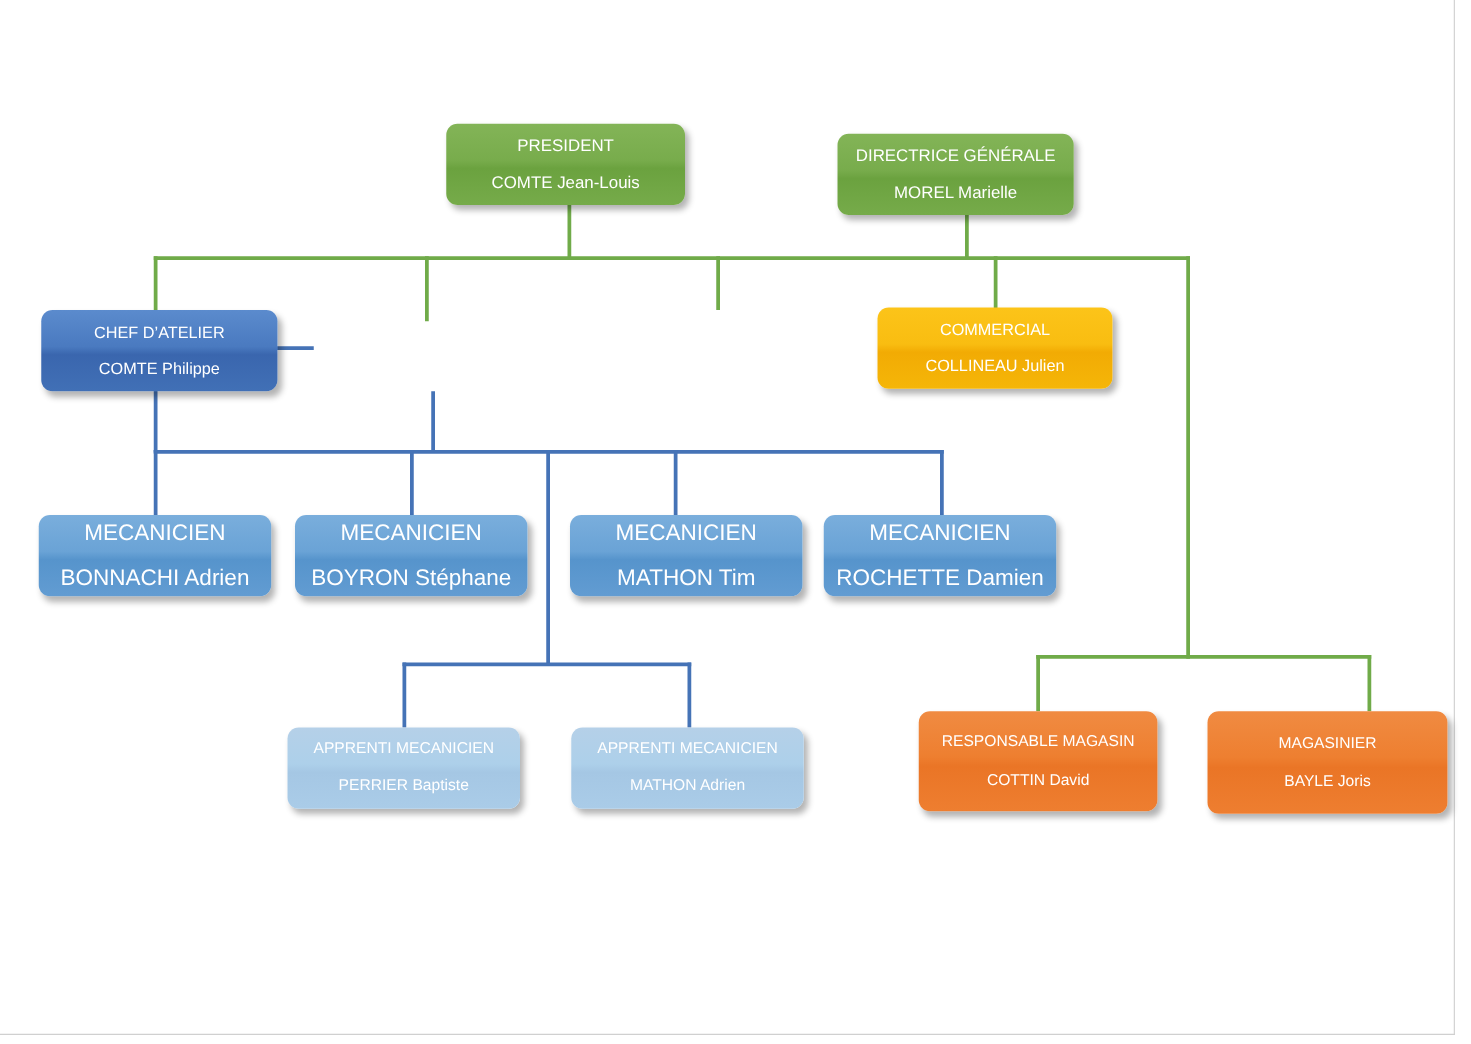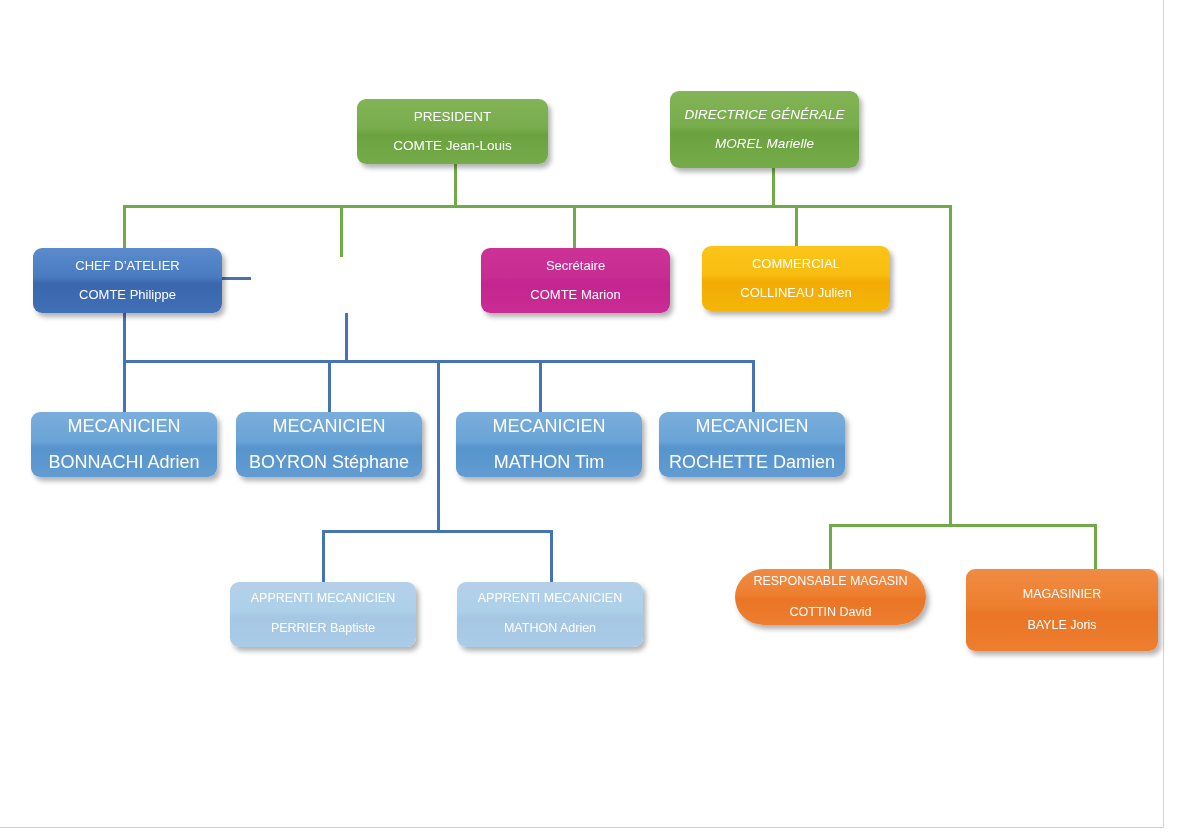--- a/index.html
+++ b/index.html
@@ -153,35 +153,31 @@
     <div class="conn conn-blue" style="left:437px; top:360px; width:3px; height:172px;"></div>
     <div class="conn conn-blue" style="left:322px; top:530px; width:231px; height:3px;"></div>
     <div class="conn conn-blue" style="left:322px; top:530px; width:3px; height:52px;"></div>
     <div class="conn conn-blue" style="left:550px; top:530px; width:3px; height:52px;"></div>
 
     <div class="node theme-green tier-1" style="left:357px; top:99px; width:191px; height:65px;">
       <span class="title">PRESIDENT</span>
       <span class="person">COMTE Jean-Louis</span>
     </div>
 
-    <div class="node theme-green tier-1" style="left:670px; top:91px; width:189px; height:77px;font-style:italic;">
+    <div class="node theme-green tier-1" style="left:670px; top:107px; width:189px; height:65px;">
       <span class="title">DIRECTRICE  GÉNÉRALE</span>
       <span class="person">MOREL Marielle</span>
     </div>
 
     <div class="node theme-blue-dark tier-2" style="left:33px; top:248px; width:189px; height:65px;">
       <span class="title">CHEF D’ATELIER</span>
       <span class="person">COMTE Philippe</span>
     </div>
 
 
-    <div class="node theme-magenta tier-2" style="left:481px; top:248px; width:189px; height:65px;">
-      <span class="title">Secrétaire</span>
-      <span class="person">COMTE Marion</span>
-    </div>
 
     <div class="node theme-yellow tier-2" style="left:702px; top:246px; width:188px; height:65px;">
       <span class="title">COMMERCIAL</span>
       <span class="person">COLLINEAU Julien</span>
     </div>
 
     <div class="node theme-blue-mid tier-3" style="left:31px; top:412px; width:186px; height:65px;">
       <span class="title">MECANICIEN</span>
       <span class="person">BONNACHI Adrien</span>
     </div>
@@ -204,21 +200,21 @@
     <div class="node theme-blue-light tier-4" style="left:230px; top:582px; width:186px; height:65px;">
       <span class="title">APPRENTI MECANICIEN</span>
       <span class="person">PERRIER Baptiste</span>
     </div>
 
     <div class="node theme-blue-light tier-4" style="left:457px; top:582px; width:186px; height:65px;">
       <span class="title">APPRENTI MECANICIEN</span>
       <span class="person">MATHON Adrien</span>
     </div>
 
-    <div class="node theme-orange tier-4" style="left:735px; top:569px; width:191px; height:56px;border-radius:30px;">
+    <div class="node theme-orange tier-4" style="left:735px; top:569px; width:191px; height:80px;">
       <span class="title">RESPONSABLE MAGASIN</span>
       <span class="person">COTTIN David</span>
     </div>
 
     <div class="node theme-orange tier-4" style="left:966px; top:569px; width:192px; height:82px;">
       <span class="title">MAGASINIER</span>
       <span class="person">BAYLE Joris</span>
     </div>
 
   </div>

